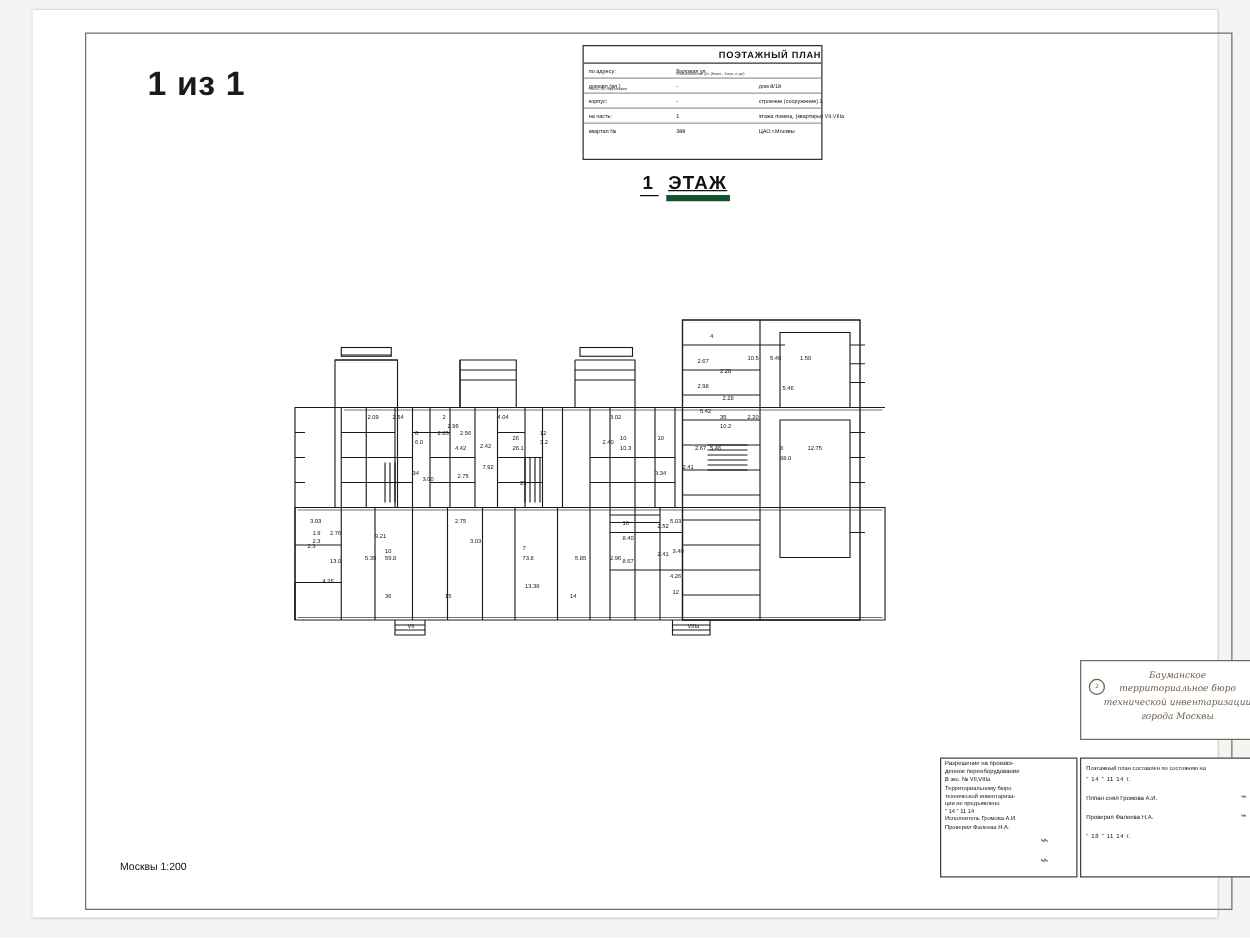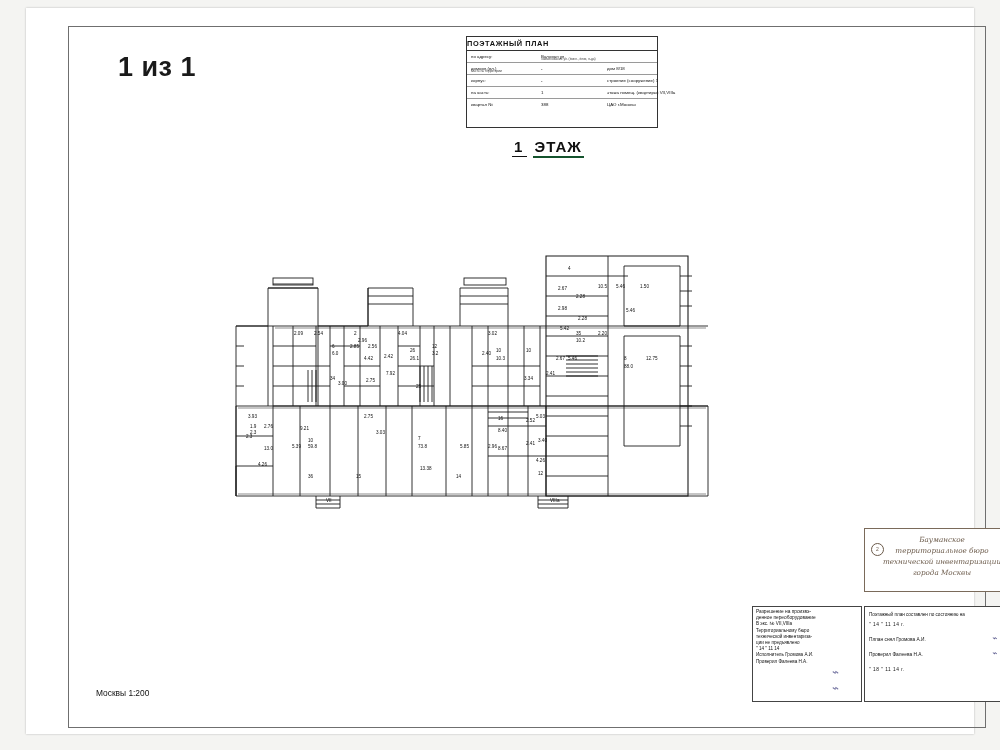--- a/index.html
+++ b/index.html
@@ -51,21 +51,21 @@
     left: 440px;
     top: 28px;
     width: 190px;
     height: 90px;
     border: 1px solid #333;
     font-size: 4.4px;
     color: #111;
     background: #fff;
   }
   .title-block .tb-head {
-    text-align: left;
+    text-align: right;
     font-size: 7.4px;
     font-weight: bold;
     letter-spacing: 0.6px;
     border-bottom: 1px solid #333;
     padding: 2px 0 2px 0;
   }
   .tb-row {
     position: relative;
     height: 11px;
     border-bottom: 1px solid #9a9a9a;
@@ -95,21 +95,21 @@
   .floor-caption {
     position: absolute;
     left: 486px;
     top: 130px;
     font-size: 15px;
     font-weight: bold;
     color: #111;
     letter-spacing: 1px;
   }
   .floor-caption .num { border-bottom: 1px solid #111; padding: 0 4px 1px 2px; }
-  .floor-caption .word { border-bottom: 2px solid #14532d; padding: 0 2px 1px 2px; }
+  .floor-caption .word { border-bottom: 5px solid #14532d; padding: 0 2px 1px 2px; text-decoration: underline; }
 
   
   .scale-label {
     position: absolute;
     left: 70px;
     top: 680px;
     font-size: 8.4px;
     color: #111;
   }
 

